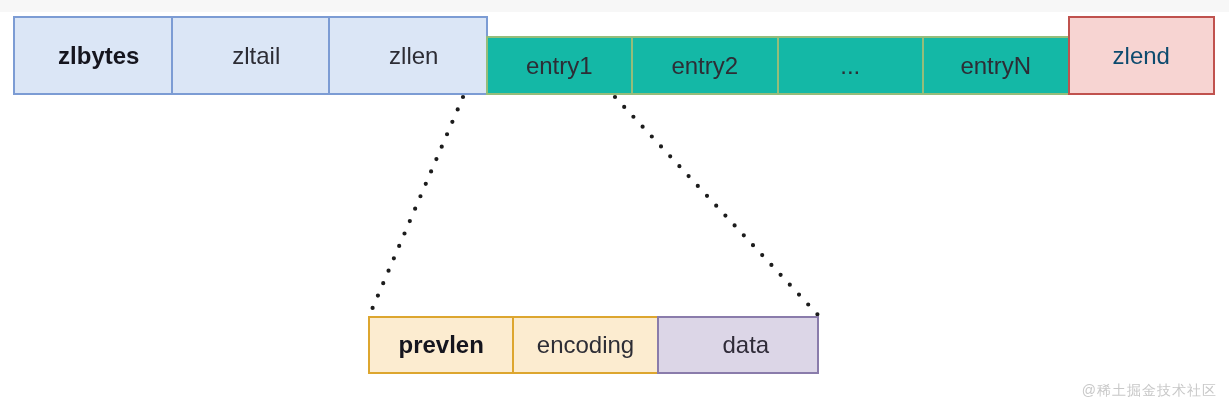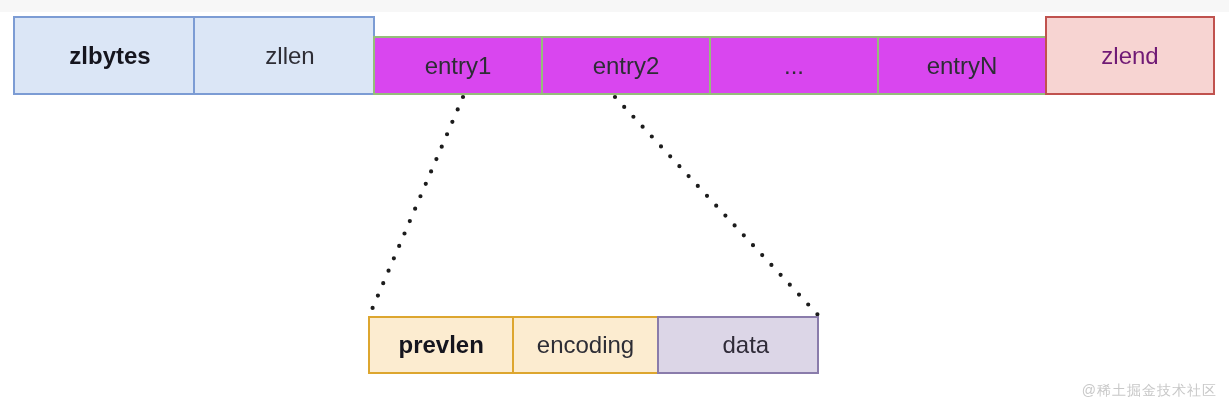--- a/index.html
+++ b/index.html
@@ -47,22 +47,22 @@
     color: #2d2d35;
     border: 2px solid transparent;
     box-sizing: border-box;
   }
   .cell + .cell { margin-left: -2px; }
   .cell.bold {
     font-weight: 700;
     color: #15151e;
   }
   .c-blue   { background: #dbe6f6; border-color: #7c9cd4; padding-left: 12px; }
-  .c-green  { background: #d946ef; border-color: #95bd7a; margin-top: 20px; }
-  .c-red    { background: #f7d4d2; border-color: #c0524e; color: #701a75; }
+  .c-green  { background: #14b8a6; border-color: #95bd7a; margin-top: 20px; }
+  .c-red    { background: #f7d4d2; border-color: #c0524e; color: #0c4a6e; }
   .c-orange { background: #fcecd0; border-color: #dda62f; }
   .c-purple { background: #dcd6e7; border-color: #8a7cab; color: #2f2b38; padding-left: 16px; }
   .connectors {
     position: absolute;
     left: 0; top: 0;
     width: 1229px;
     height: 406px;
     pointer-events: none;
   }
   .watermark {
@@ -75,20 +75,21 @@
   }
 </style>
 </head>
 <body>
 
 <div class="canvas">
   <div class="top-strip"></div>
 
   <div class="row top-row">
     <div class="cell c-blue bold">zlbytes</div>
+    <div class="cell c-blue">zltail</div>
     <div class="cell c-blue">zllen</div>
     <div class="cell c-green">entry1</div>
     <div class="cell c-green">entry2</div>
     <div class="cell c-green">...</div>
     <div class="cell c-green">entryN</div>
     <div class="cell c-red">zlend</div>
   </div>
 
   <svg class="connectors" viewBox="0 0 1229 406" xmlns="http://www.w3.org/2000/svg">
     <line x1="463" y1="97" x2="370" y2="314" stroke="#1c1c1c" stroke-width="4.2" stroke-linecap="round" stroke-dasharray="0 13.5"></line>

